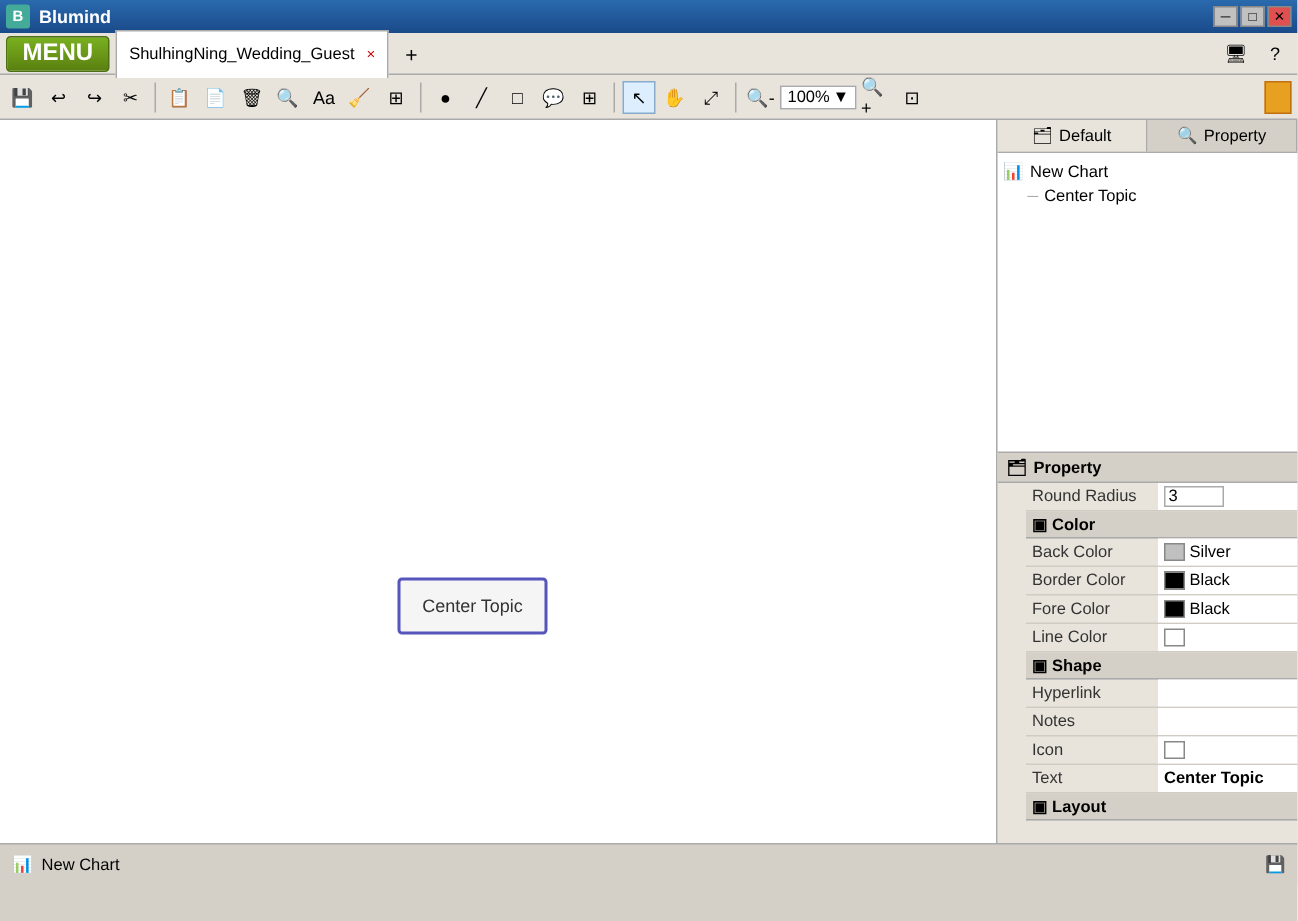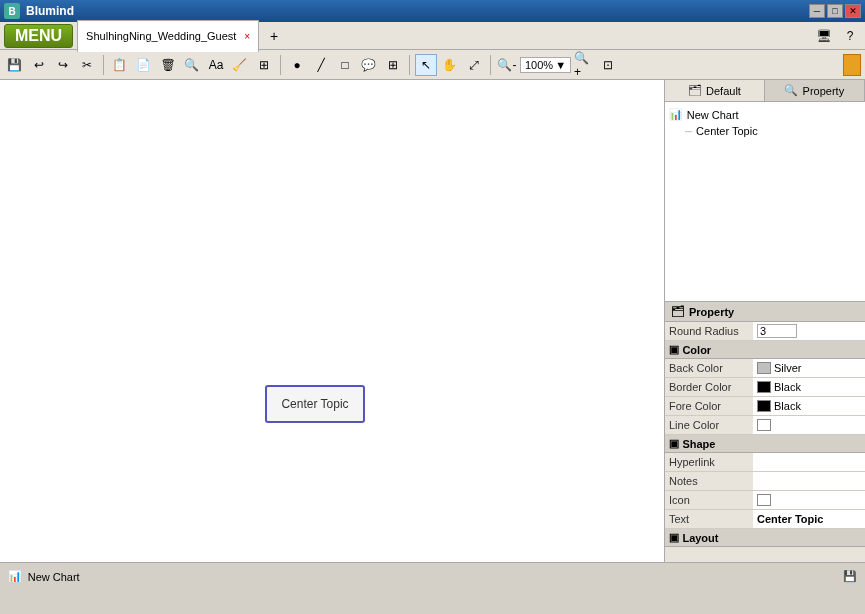--- a/index.html
+++ b/index.html
@@ -248,20 +248,21 @@
 
     
     .prop-scroll-container {
       display: flex;
       flex: 1;
       overflow: hidden;
     }
     .prop-content {
       flex: 1;
       overflow-y: auto;
+      margin-left: 19px;
     }
     .prop-content::-webkit-scrollbar { width: 10px; }
     .prop-content::-webkit-scrollbar-track { background: #d4d0c8; }
     .prop-content::-webkit-scrollbar-thumb { background: #aaa; border: 1px solid #888; }
 
     .tree-scroll::-webkit-scrollbar { width: 10px; }
     .tree-scroll::-webkit-scrollbar-track { background: #d4d0c8; }
     .tree-scroll::-webkit-scrollbar-thumb { background: #aaa; }
 
     .shape-btn {

